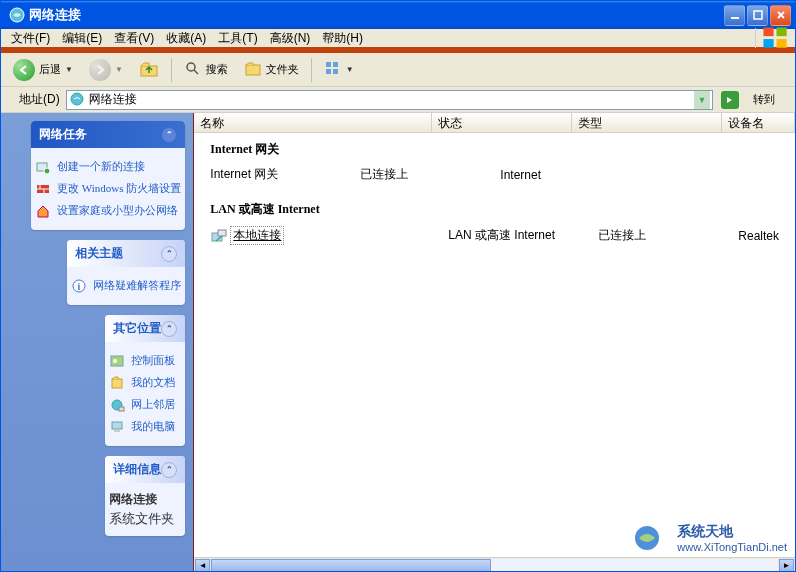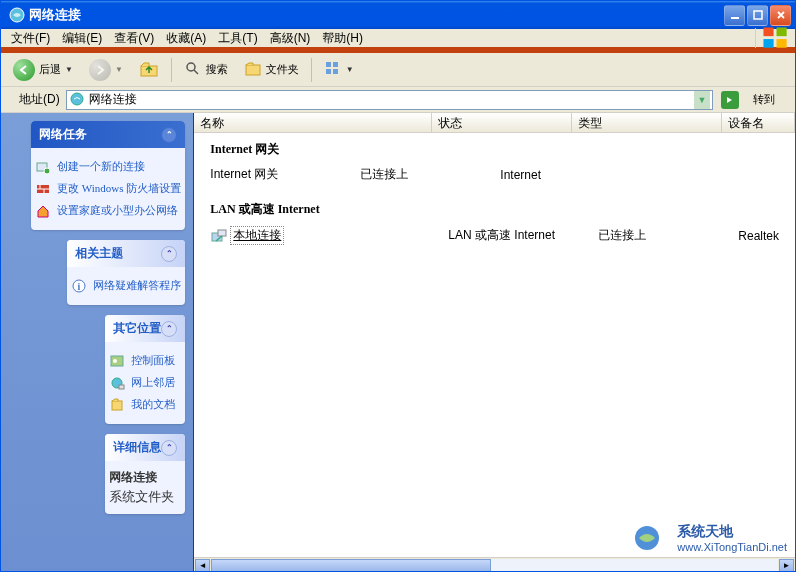--- a/index.html
+++ b/index.html
@@ -237,31 +237,38 @@
       <div class="panel-body">
         <div class="link">
           <span class="licon"><svg viewBox="0 0 16 16">
                 <rect x="2" y="3" width="12" height="10" fill="#a8d080" stroke="#6a9"></rect>
                 <circle cx="6" cy="8" r="2" fill="#fff"></circle>
               </svg></span>
           <span>控制面板</span>
         </div>
         <div class="link">
           <span class="licon"><svg viewBox="0 0 16 16">
+                <rect x="3" y="4" width="10" height="9" fill="#f7d774" stroke="#c9a227"></rect>
+                <path d="M3 4 L6 2 L9 2 L9 4" fill="#f7d774" stroke="#c9a227"></path>
+              </svg></span>
+          <span>我的文档</span>
+        </div>
+        <div class="link">
+          <span class="licon"><svg viewBox="0 0 16 16">
                 <circle cx="8" cy="8" r="5" fill="#5bc0de" stroke="#3a8"></circle>
                 <rect x="10" y="10" width="5" height="4" fill="#e0e0e0" stroke="#888"></rect>
               </svg></span>
           <span>网上邻居</span>
         </div>
         <div class="link">
           <span class="licon"><svg viewBox="0 0 16 16">
-                <rect x="3" y="4" width="10" height="9" fill="#f7d774" stroke="#c9a227"></rect>
-                <path d="M3 4 L6 2 L9 2 L9 4" fill="#f7d774" stroke="#c9a227"></path>
-              </svg></span>
-          <span>我的文档</span>
+                <rect x="3" y="3" width="10" height="7" fill="#b8d4f0" stroke="#6a9"></rect>
+                <rect x="5" y="11" width="6" height="2" fill="#ccc"></rect>
+              </svg></span>
+          <span>我的电脑</span>
         </div>
       </div>
     </div>
 
     <div class="panel">
       <div class="panel-head">
         <span>详细信息</span>
         <span class="collapse">⌃</span>
       </div>
       <div class="panel-body">

